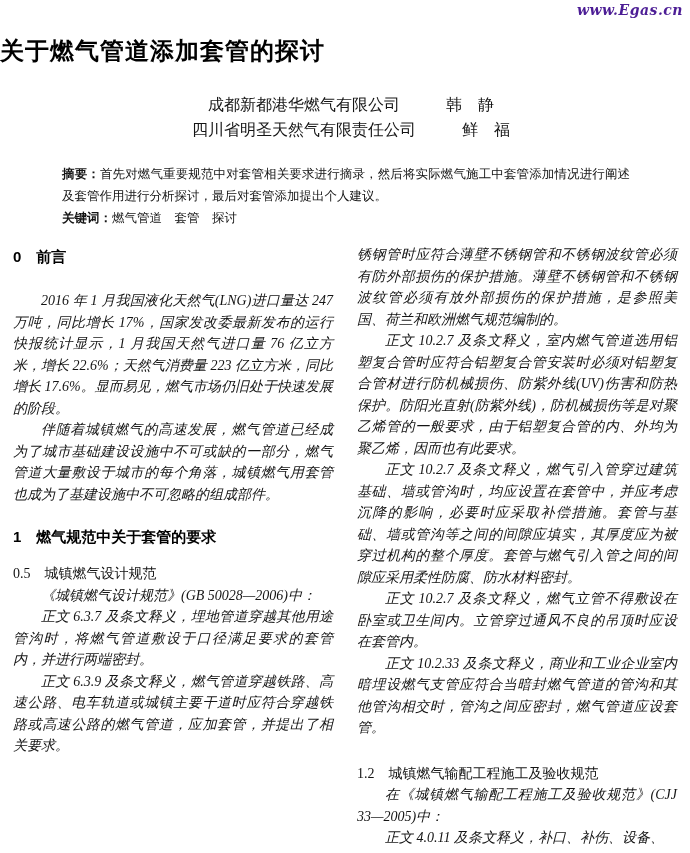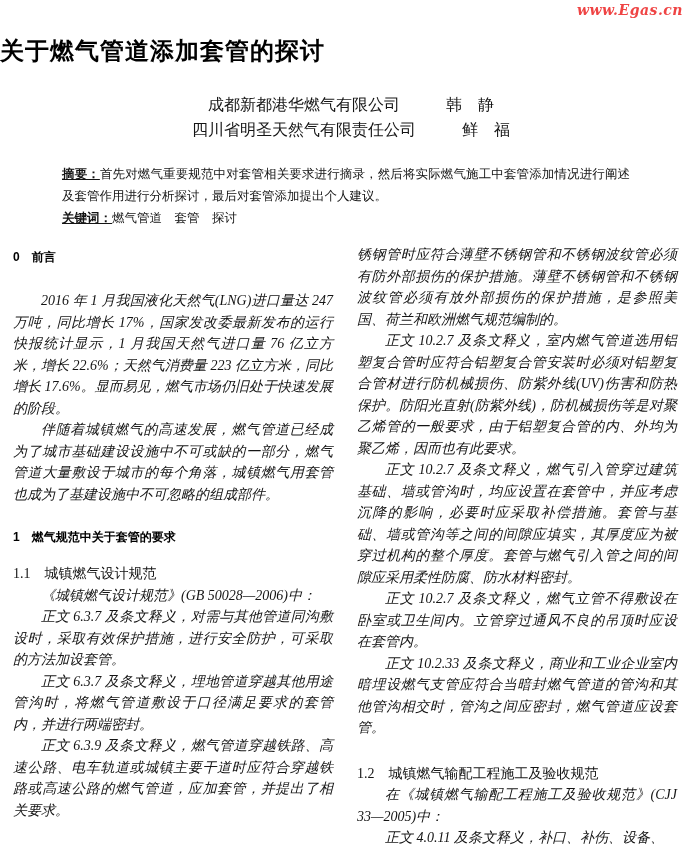--- a/index.html
+++ b/index.html
@@ -3,40 +3,40 @@
 <meta charset="utf-8">
 <style>
   html,body{margin:0;padding:0;background:#ffffff;}
   .page{
     width:690px;height:853px;position:relative;overflow:hidden;background:#ffffff;
     font-family:"Liberation Serif","DejaVu Serif",serif;color:#141414;
   }
   .watermark{
     position:absolute;top:2px;right:7px;
     font-family:"DejaVu Serif",serif;font-style:italic;font-weight:bold;
-    font-size:14px;color:#ef4444;letter-spacing:.5px;
+    font-size:14px;color:#4c1d95;letter-spacing:.5px;
   }
   .title{
     text-align:left;padding-top:35px;margin:0;
     font-family:"Liberation Sans",sans-serif;font-weight:bold;
     font-size:24px;letter-spacing:1px;color:#000;
   }
   .authors{margin-top:25px;margin-left:12px;}
   .author-row{display:flex;justify-content:center;font-size:16px;line-height:25px;}
   .author-name{margin-left:46px;}
   .abstract{margin:21px 60px 0 62px;font-size:12.5px;line-height:22px;text-align:justify;}
   .abstract p{margin:0;}
-  .abs-label{font-weight:bold;text-decoration:underline;}
+  .abs-label{font-weight:bold;}
   .columns{display:flex;gap:24px;margin:15px 13px 0 13px;}
   .col{width:321px;font-size:14px;line-height:21.5px;text-align:justify;}
   .para{margin:0;text-indent:2em;font-style:italic;}
   .cont{text-indent:0;}
   .h1{
     font-family:"Liberation Sans",sans-serif;font-weight:bold;
-    font-size:12px;line-height:20px;color:#000;margin:0;
+    font-size:15px;line-height:20px;color:#000;margin:0;
   }
   .h1.fore{margin:3px 0 23px 0;}
   .h1.sec{margin:22px 0 16px 0;}
   .h2{font-size:14px;font-weight:normal;margin:0;line-height:21.5px;}
   .h2.gap-top{margin-top:24px;}
 </style>
 </head>
 <body>
 
 <div class="page">
@@ -61,23 +61,22 @@
     <p><span class="abs-label">关键词：</span><span>燃气管道　套管　探讨</span></p>
   </div>
 
   <div class="columns">
 
     <div class="col">
       <h2 class="h1 fore">0　前言</h2>
       <p class="para">2016 年 1 月我国液化天然气(LNG)进口量达 247 万吨，同比增长 17%，国家发改委最新发布的运行快报统计显示，1 月我国天然气进口量 76 亿立方米，增长 22.6%；天然气消费量 223 亿立方米，同比增长 17.6%。显而易见，燃气市场仍旧处于快速发展的阶段。</p>
       <p class="para">伴随着城镇燃气的高速发展，燃气管道已经成为了城市基础建设设施中不可或缺的一部分，燃气管道大量敷设于城市的每个角落，城镇燃气用套管也成为了基建设施中不可忽略的组成部件。</p>
       <h2 class="h1 sec">1　燃气规范中关于套管的要求</h2>
-      <h3 class="h2">1.1　城镇燃气设计规范</h3>
+      <h3 class="h2">0.5　城镇燃气设计规范</h3>
       <p class="para">《城镇燃气设计规范》(GB 50028—2006)中：</p>
-      <p class="para">正文 6.3.7 及条文释义，对需与其他管道同沟敷设时，采取有效保护措施，进行安全防护，可采取的方法加设套管。</p>
       <p class="para">正文 6.3.7 及条文释义，埋地管道穿越其他用途管沟时，将燃气管道敷设于口径满足要求的套管内，并进行两端密封。</p>
       <p class="para">正文 6.3.9 及条文释义，燃气管道穿越铁路、高速公路、电车轨道或城镇主要干道时应符合穿越铁路或高速公路的燃气管道，应加套管，并提出了相关要求。</p>
     </div>
 
     <div class="col">
       <p class="para cont">锈钢管时应符合薄壁不锈钢管和不锈钢波纹管必须有防外部损伤的保护措施。薄壁不锈钢管和不锈钢波纹管必须有放外部损伤的保护措施，是参照美国、荷兰和欧洲燃气规范编制的。</p>
       <p class="para">正文 10.2.7 及条文释义，室内燃气管道选用铝塑复合管时应符合铝塑复合管安装时必须对铝塑复合管材进行防机械损伤、防紫外线(UV)伤害和防热保护。防阳光直射(防紫外线)，防机械损伤等是对聚乙烯管的一般要求，由于铝塑复合管的内、外均为聚乙烯，因而也有此要求。</p>
       <p class="para">正文 10.2.7 及条文释义，燃气引入管穿过建筑基础、墙或管沟时，均应设置在套管中，并应考虑沉降的影响，必要时应采取补偿措施。套管与基础、墙或管沟等之间的间隙应填实，其厚度应为被穿过机构的整个厚度。套管与燃气引入管之间的间隙应采用柔性防腐、防水材料密封。</p>
       <p class="para">正文 10.2.7 及条文释义，燃气立管不得敷设在卧室或卫生间内。立管穿过通风不良的吊顶时应设在套管内。</p>
       <p class="para">正文 10.2.33 及条文释义，商业和工业企业室内暗埋设燃气支管应符合当暗封燃气管道的管沟和其他管沟相交时，管沟之间应密封，燃气管道应设套管。</p>

